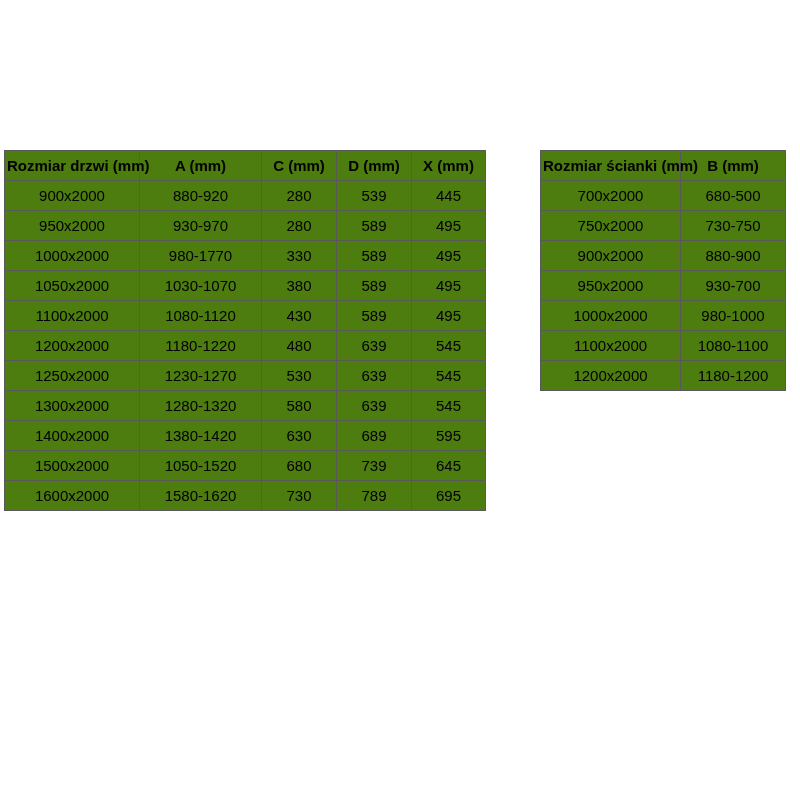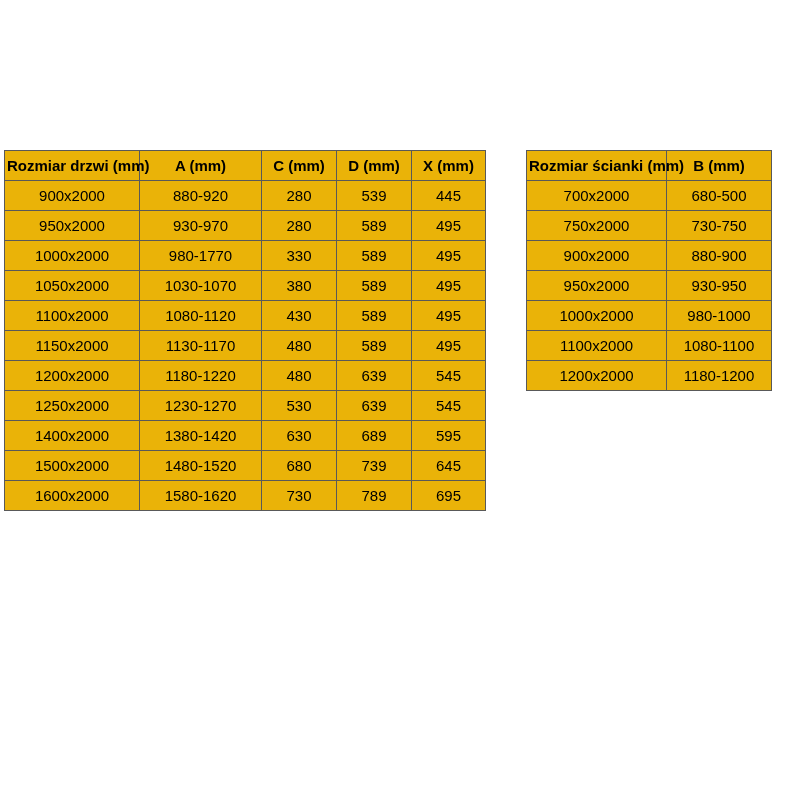--- a/index.html
+++ b/index.html
@@ -7,38 +7,38 @@
     width: 800px; height: 800px;
     background: #ffffff;
     font-family: "Liberation Sans", sans-serif;
     position: relative;
     overflow: hidden;
   }
   table.spec-table {
     position: absolute;
     border-collapse: collapse;
     table-layout: fixed;
-    background: #eab308;
+    background: #4d7c0f;
   }
   table.spec-table th,
   table.spec-table td {
     border: 1px solid #595959;
     text-align: center;
     vertical-align: middle;
     height: 30px;
     font-size: 15px;
     color: #000000;
     white-space: nowrap;
     padding: 0 2px;
   }
   table.spec-table th {
     font-weight: bold;
   }
   #door-table  { left: 4px;   top: 150px; width: 481px; }
-  #wall-table  { left: 526px; top: 150px; width: 245px; }
+  #wall-table  { left: 540px; top: 150px; width: 245px; }
 </style>
 </head>
 <body>
 
 <table id="door-table" class="spec-table">
     <colgroup>
       <col style="width: 135px;">
       <col style="width: 122px;">
       <col style="width: 75px;">
       <col style="width: 75px;">
@@ -83,50 +83,50 @@
         <td>495</td>
       </tr>
       <tr>
         <td>1100x2000</td>
         <td>1080-1120</td>
         <td>430</td>
         <td>589</td>
         <td>495</td>
       </tr>
       <tr>
-        <td>1150x2000</td>
-        <td>1130-1170</td>
-        <td>480</td>
-        <td>589</td>
-        <td>495</td>
-      </tr>
-      <tr>
         <td>1200x2000</td>
         <td>1180-1220</td>
         <td>480</td>
         <td>639</td>
         <td>545</td>
       </tr>
       <tr>
         <td>1250x2000</td>
         <td>1230-1270</td>
         <td>530</td>
         <td>639</td>
         <td>545</td>
       </tr>
       <tr>
+        <td>1300x2000</td>
+        <td>1280-1320</td>
+        <td>580</td>
+        <td>639</td>
+        <td>545</td>
+      </tr>
+      <tr>
         <td>1400x2000</td>
         <td>1380-1420</td>
         <td>630</td>
         <td>689</td>
         <td>595</td>
       </tr>
       <tr>
         <td>1500x2000</td>
-        <td>1480-1520</td>
+        <td>1050-1520</td>
         <td>680</td>
         <td>739</td>
         <td>645</td>
       </tr>
       <tr>
         <td>1600x2000</td>
         <td>1580-1620</td>
         <td>730</td>
         <td>789</td>
         <td>695</td>
@@ -153,21 +153,21 @@
       <tr>
         <td>750x2000</td>
         <td>730-750</td>
       </tr>
       <tr>
         <td>900x2000</td>
         <td>880-900</td>
       </tr>
       <tr>
         <td>950x2000</td>
-        <td>930-950</td>
+        <td>930-700</td>
       </tr>
       <tr>
         <td>1000x2000</td>
         <td>980-1000</td>
       </tr>
       <tr>
         <td>1100x2000</td>
         <td>1080-1100</td>
       </tr>
       <tr>

